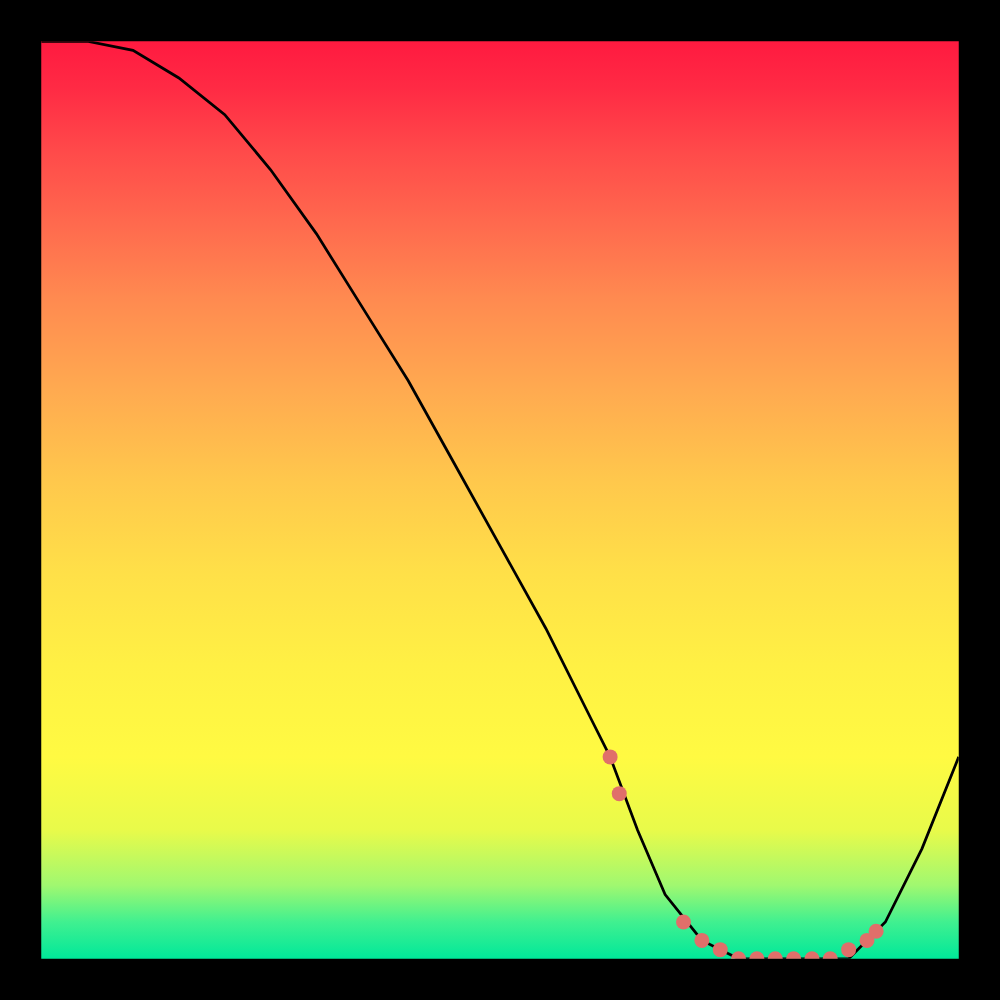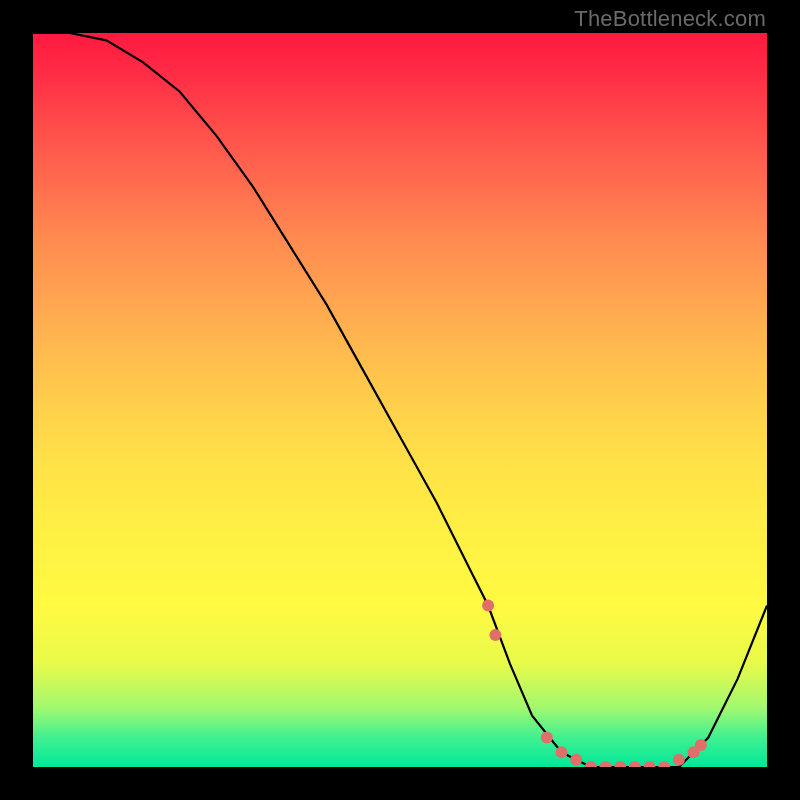--- a/index.html
+++ b/index.html
@@ -49,21 +49,20 @@
     top: 0;
     width: 734px;
     height: 734px;
     pointer-events: none;
   }
 </style>
 </head>
 <body>
 
 <div class="chart-container">
-  <div class="watermark">TheBottleneck.com</div>
   <div class="plot-area">
     <svg class="curve" viewBox="0 0 734 734" preserveAspectRatio="none">
       <path id="main-curve" fill="none" stroke="#000000" stroke-width="2.2" d="M0.0 0.0 L36.7 0.0 L73.4 7.3 L110.1 29.4 L146.8 58.7 L183.5 102.8 L220.2 154.1 L256.9 212.9 L293.6 271.6 L330.3 337.6 L367.0 403.7 L403.7 469.8 L440.4 543.2 L455.1 572.5 L477.1 631.2 L499.1 682.6 L528.5 719.3 L557.8 734.0 L587.2 734.0 L609.2 734.0 L631.2 734.0 L645.9 734.0 L675.3 704.6 L704.6 645.9 L734.0 572.5"></path>
       <g id="markers">
           <circle cx="455.1" cy="572.5" r="6" fill="#e06f6a"></circle>
           <circle cx="462.4" cy="601.9" r="6" fill="#e06f6a"></circle>
           <circle cx="513.8" cy="704.6" r="6" fill="#e06f6a"></circle>
           <circle cx="528.5" cy="719.3" r="6" fill="#e06f6a"></circle>
           <circle cx="543.2" cy="726.7" r="6" fill="#e06f6a"></circle>
           <circle cx="557.8" cy="734.0" r="6" fill="#e06f6a"></circle>

